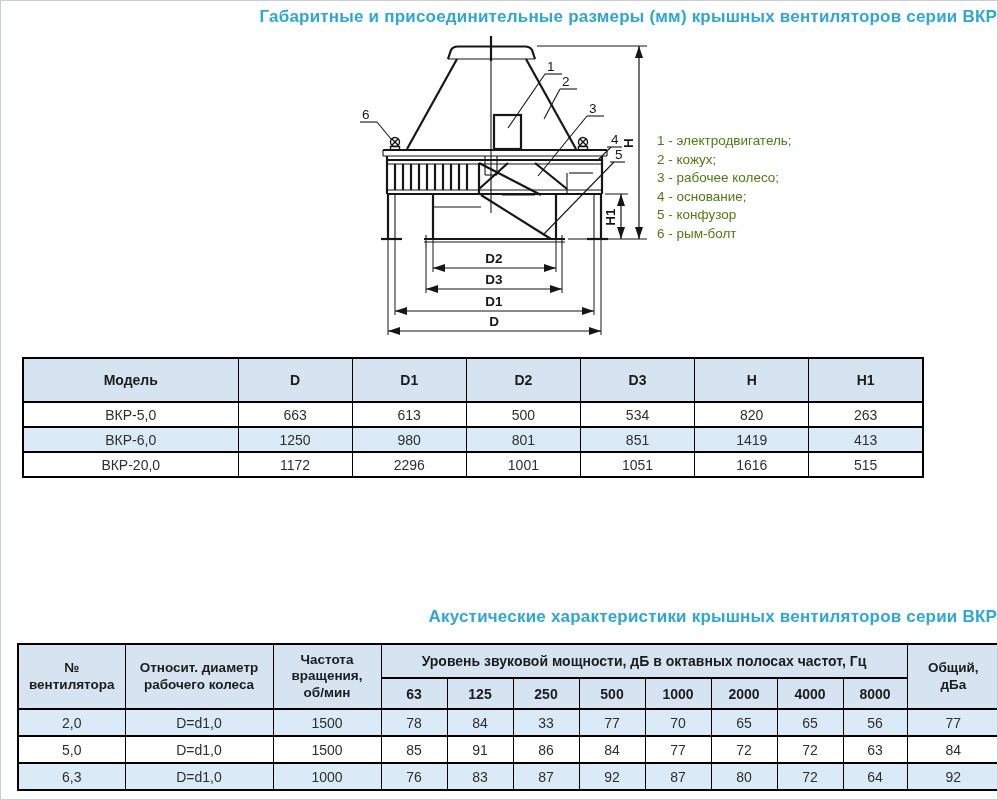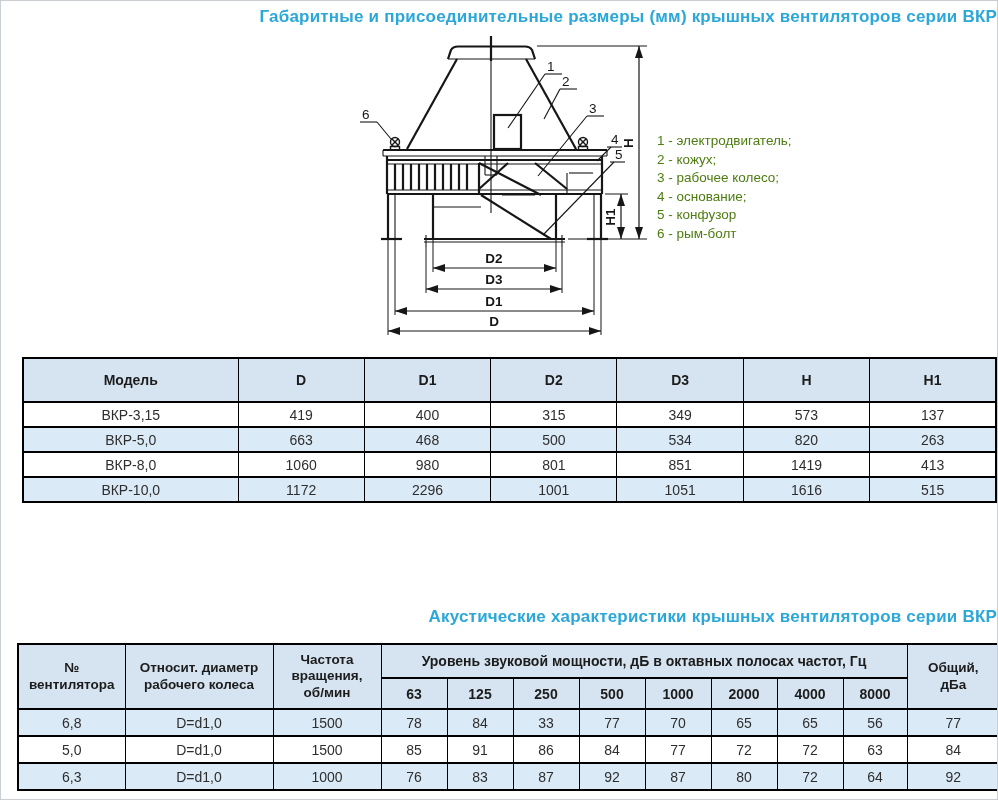--- a/index.html
+++ b/index.html
@@ -48,21 +48,21 @@
     border-top-width:2px;border-bottom-width:2px;
     padding:0 2px;
     text-align:center;vertical-align:middle;
     font-size:14px;color:#2e2e2e;
   }
   table.t th{
     background:var(--hdr,#d6e4f1);
     font-weight:bold;color:#1c1c1c;
   }
   table.t .pre{white-space:pre-line;line-height:1.22;}
-  .t1{left:21px;top:356px;width:975px;}
+  .t1{left:21px;top:356px;width:902px;}
   .t1 thead th{height:42px;}
   .t1 td{height:23px;}
   .t1 tbody tr:nth-child(even) td{background:var(--stripe,#dbeaf7);}
   .t2{left:16px;top:642px;width:981px;}
   .t2 thead tr:first-child th{height:32px;}
   .t2 thead tr:last-child th{height:29px;}
   .t2 td{height:25px;}
   .t2 tbody tr:nth-child(odd) td{background:var(--stripe,#dbeaf7);}
   .t2 .pre{font-size:13.5px;}
 </style>
@@ -232,48 +232,39 @@
           <th>D</th>
           <th>D1</th>
           <th>D2</th>
           <th>D3</th>
           <th>H</th>
           <th>H1</th>
         </tr>
     </thead>
     <tbody>
         <tr>
-          <td>ВКР-3,15</td>
-          <td>419</td>
-          <td>400</td>
-          <td>315</td>
-          <td>349</td>
-          <td>573</td>
-          <td>137</td>
-        </tr>
-        <tr>
           <td>ВКР-5,0</td>
           <td>663</td>
-          <td>468</td>
+          <td>613</td>
           <td>500</td>
           <td>534</td>
           <td>820</td>
           <td>263</td>
         </tr>
         <tr>
-          <td>ВКР-8,0</td>
-          <td>1060</td>
+          <td>ВКР-6,0</td>
+          <td>1250</td>
           <td>980</td>
           <td>801</td>
           <td>851</td>
           <td>1419</td>
           <td>413</td>
         </tr>
         <tr>
-          <td>ВКР-10,0</td>
+          <td>ВКР-20,0</td>
           <td>1172</td>
           <td>2296</td>
           <td>1001</td>
           <td>1051</td>
           <td>1616</td>
           <td>515</td>
         </tr>
       </tbody>
   </table>
 
@@ -313,21 +304,21 @@
           <th>250</th>
           <th>500</th>
           <th>1000</th>
           <th>2000</th>
           <th>4000</th>
           <th>8000</th>
         </tr>
     </thead>
     <tbody>
         <tr>
-          <td>6,8</td>
+          <td>2,0</td>
           <td>D=d1,0</td>
           <td>1500</td>
           <td>78</td>
           <td>84</td>
           <td>33</td>
           <td>77</td>
           <td>70</td>
           <td>65</td>
           <td>65</td>
           <td>56</td>

